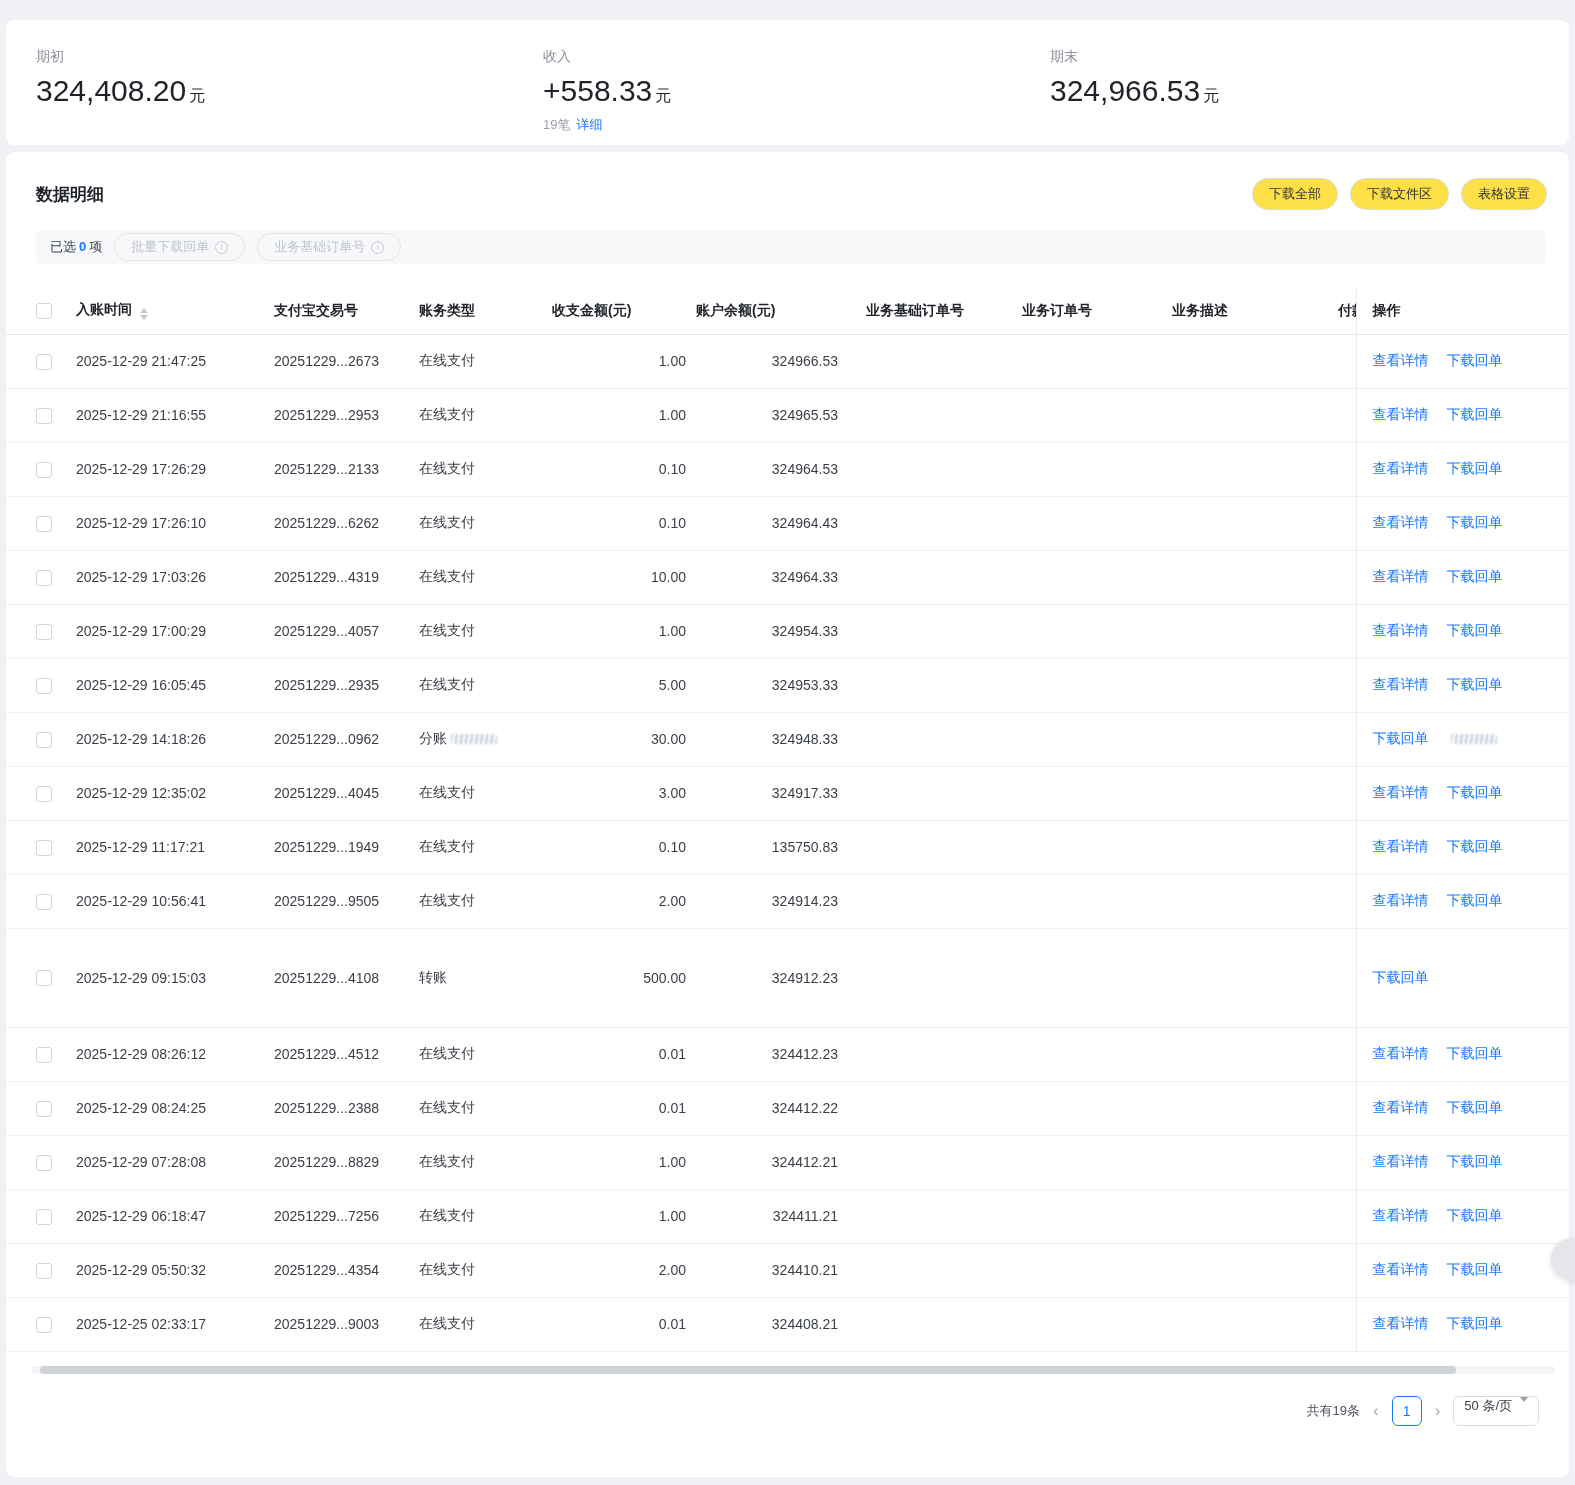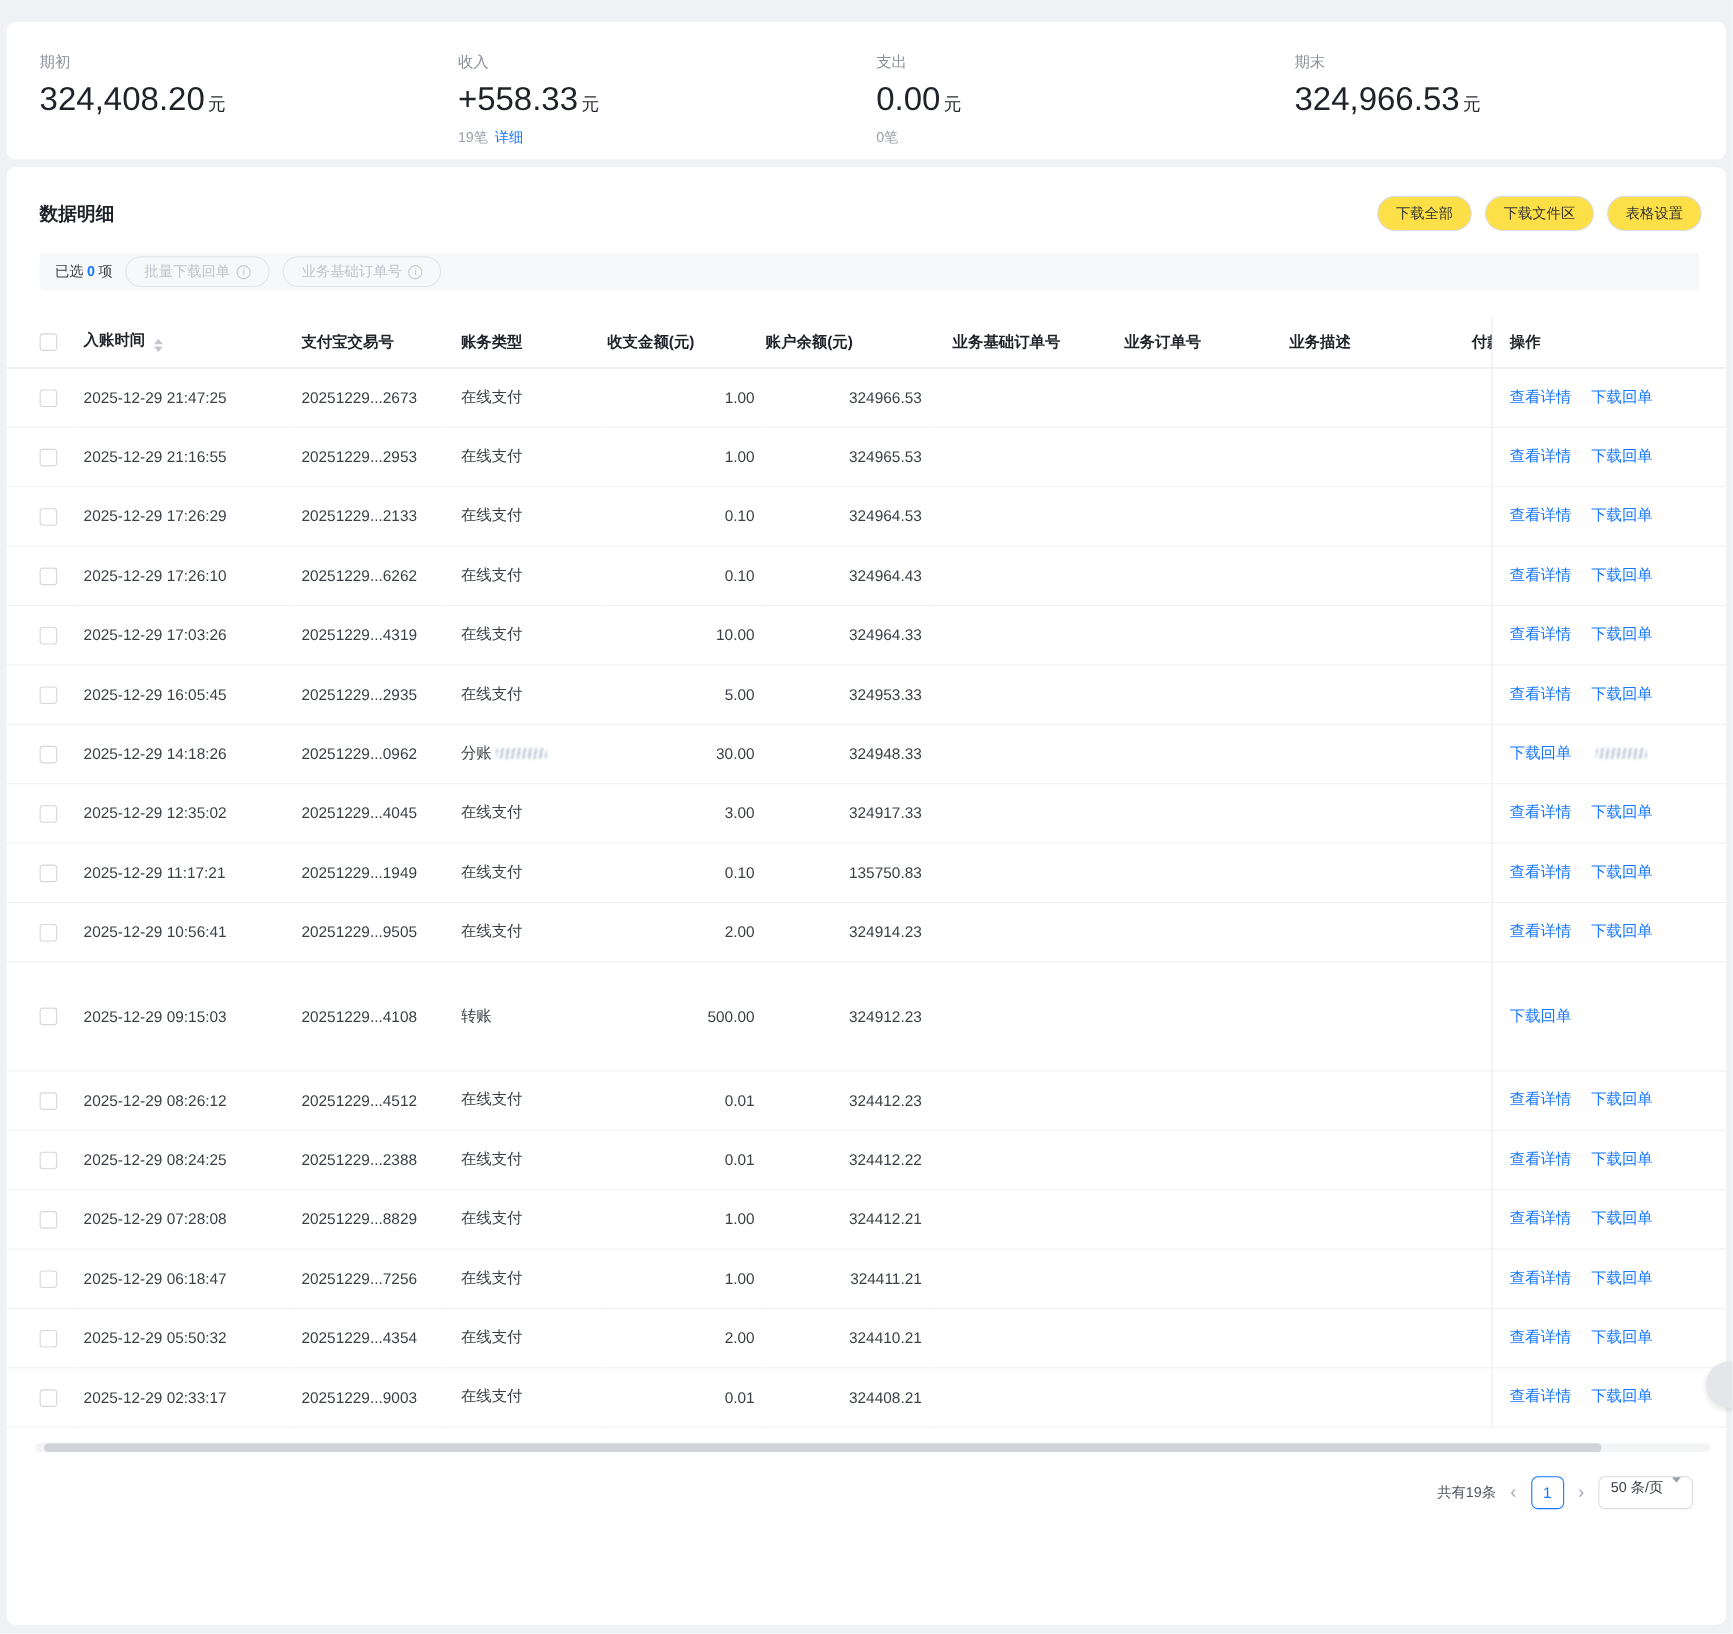--- a/index.html
+++ b/index.html
@@ -69,25 +69,20 @@
 
   <section class="card summary">
     <div class="sum-col">
       <div class="sum-label">期初</div>
       <div class="sum-value"><span>324,408.20</span><span class="sum-unit">元</span></div>
     </div>
     <div class="sum-col">
       <div class="sum-label">收入</div>
       <div class="sum-value"><span>+558.33</span><span class="sum-unit">元</span></div>
       <div class="sum-sub"><span>19笔</span><a>详细</a></div>
-    </div>
-    <div class="sum-col">
-      <div class="sum-label">支出</div>
-      <div class="sum-value"><span>0.00</span><span class="sum-unit">元</span></div>
-      <div class="sum-sub"><span>0笔</span></div>
     </div>
     <div class="sum-col">
       <div class="sum-label">期末</div>
       <div class="sum-value"><span>324,966.53</span><span class="sum-unit">元</span></div>
     </div>
   </section>
 
   <section class="card main">
     <div class="panel-head">
       <h2 class="panel-title">数据明细</h2>
@@ -203,20 +198,33 @@
             <td class="c-amt">10.00</td>
             <td class="c-bal">324964.33</td>
             <td class="c-base"></td>
             <td class="c-order"></td>
             <td class="c-desc"></td>
             <td class="c-payer"></td>
             <td class="c-act"><a class="lnk">查看详情</a><a class="lnk">下载回单</a></td>
           </tr>
           <tr>
             <td class="c-check"><span class="cb"></span></td>
+            <td class="c-time">2025-12-29 17:00:29</td>
+            <td class="c-txn">20251229...4057</td>
+            <td class="c-type"><span>在线支付</span></td>
+            <td class="c-amt">1.00</td>
+            <td class="c-bal">324954.33</td>
+            <td class="c-base"></td>
+            <td class="c-order"></td>
+            <td class="c-desc"></td>
+            <td class="c-payer"></td>
+            <td class="c-act"><a class="lnk">查看详情</a><a class="lnk">下载回单</a></td>
+          </tr>
+          <tr>
+            <td class="c-check"><span class="cb"></span></td>
             <td class="c-time">2025-12-29 16:05:45</td>
             <td class="c-txn">20251229...2935</td>
             <td class="c-type"><span>在线支付</span></td>
             <td class="c-amt">5.00</td>
             <td class="c-bal">324953.33</td>
             <td class="c-base"></td>
             <td class="c-order"></td>
             <td class="c-desc"></td>
             <td class="c-payer"></td>
             <td class="c-act"><a class="lnk">查看详情</a><a class="lnk">下载回单</a></td>
@@ -346,21 +354,21 @@
             <td class="c-amt">2.00</td>
             <td class="c-bal">324410.21</td>
             <td class="c-base"></td>
             <td class="c-order"></td>
             <td class="c-desc"></td>
             <td class="c-payer"></td>
             <td class="c-act"><a class="lnk">查看详情</a><a class="lnk">下载回单</a></td>
           </tr>
           <tr>
             <td class="c-check"><span class="cb"></span></td>
-            <td class="c-time">2025-12-29 02:33:17</td>
+            <td class="c-time">2025-12-25 02:33:17</td>
             <td class="c-txn">20251229...9003</td>
             <td class="c-type"><span>在线支付</span></td>
             <td class="c-amt">0.01</td>
             <td class="c-bal">324408.21</td>
             <td class="c-base"></td>
             <td class="c-order"></td>
             <td class="c-desc"></td>
             <td class="c-payer"></td>
             <td class="c-act"><a class="lnk">查看详情</a><a class="lnk">下载回单</a></td>
           </tr>

